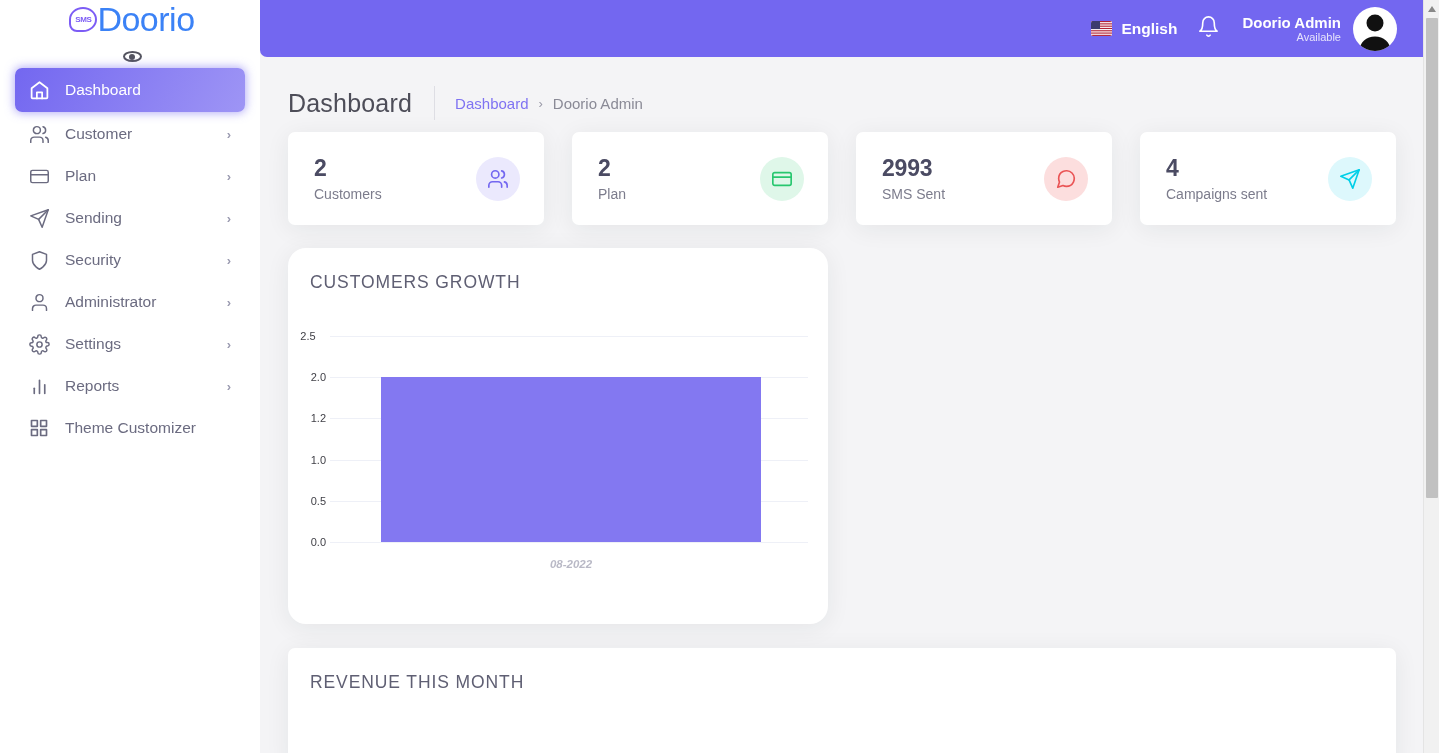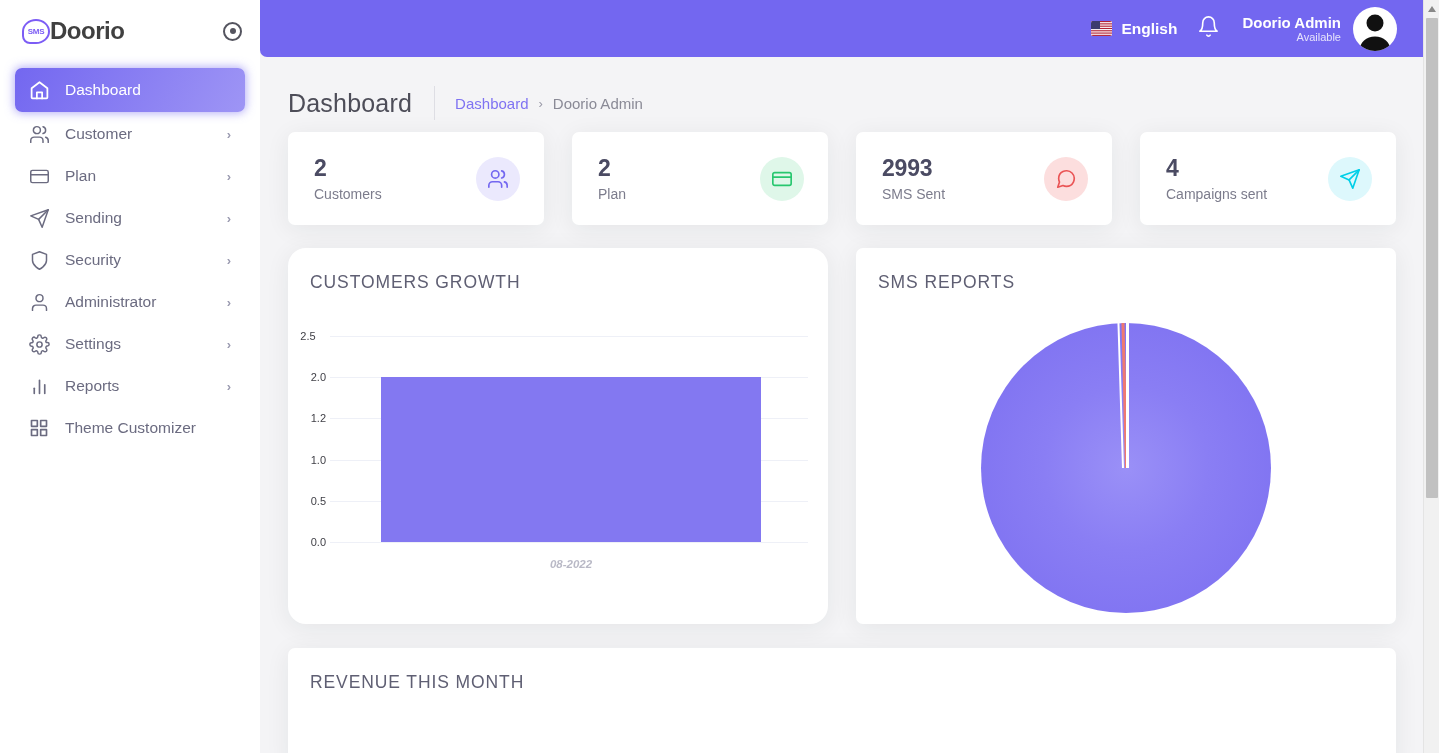--- a/index.html
+++ b/index.html
@@ -16,35 +16,36 @@
     position: absolute; left: 0; top: 0;
     width: 260px; height: 753px;
     background: #ffffff;
     z-index: 5;
   }
   #brand {
     height: 62px;
     display: flex; align-items: center;
     padding: 0 18px 0 22px;
     gap: 6px;
+    flex-direction: column;
   }
   #brand-mark { display: flex; align-items: center; gap: 2px; }
   .sms-bubble {
     width: 28px; height: 25px;
     border: 2.5px solid #7c5cf5;
     border-radius: 50% 50% 50% 8px;
     display: flex; align-items: center; justify-content: center;
     position: relative;
   }
   .sms-bubble span {
     font-size: 8px; font-weight: bold; color: #7c5cf5;
     letter-spacing: -0.3px;
   }
   #brand-text {
-    font-size: 24px; font-weight: bold; color: #404040;
+    font-size: 34px; font-weight: normal; color: #3b82f6;
     letter-spacing: -0.5px; margin-left: -2px;
   }
   #brand-spacer { flex: 1; }
   #sidebar-toggle {
     width: 19px; height: 19px;
     border: 2px solid #54545f;
     border-radius: 50%;
     display: flex; align-items: center; justify-content: center;
     cursor: pointer;
   }
@@ -536,30 +537,20 @@
           <div class="ytick" style="top: 108.4px; left: 2px;">1.2</div>
           <div class="gridline" style="top: 67.2px;"></div>
           <div class="ytick" style="top: 67.2px; left: 2px;">2.0</div>
           <div class="gridline" style="top: 26px;"></div>
           <div class="ytick" style="top: 26px; left: 2px; text-align: center;">2.5</div>
           <div id="bar" style="position: absolute; background: rgb(131, 120, 241); left: 93.4px; width: 379.2px; top: 67.2px; height: 164.8px;"></div>
           <div id="bar-xlabel" style="position: absolute; left: 46px; width: 474px; text-align: center; top: 248px; font-size: 11.5px; color: rgb(185, 185, 198); font-weight: bold;">08-2022</div>
         </div>
     </div>
 
-    <div class="chart-card" id="card-sms">
-      <div class="chart-title">SMS REPORTS</div>
-      <div id="pie-wrap">
-        <div id="pie">
-          <div id="pie-slice-red" style="width: 2.5px; margin-left: -1.148px;"></div>
-          <div id="pie-gap"></div>
-          <div id="pie-gap2"></div>
-        </div>
-      </div>
-    </div>
 
   </div>
 
   <div id="card-revenue">
     <div class="chart-title">REVENUE THIS MONTH</div>
   </div>
 
 </div>
 
 <div id="scrollbar">

